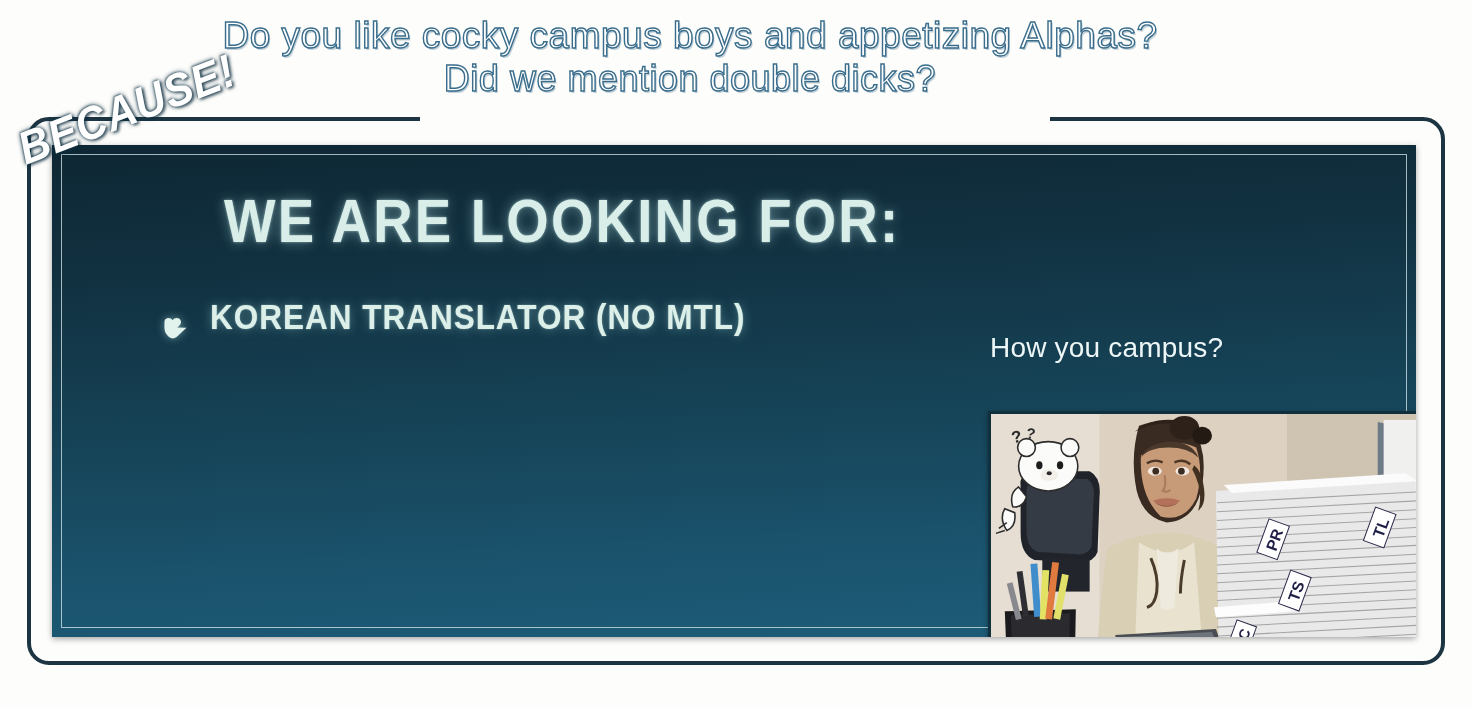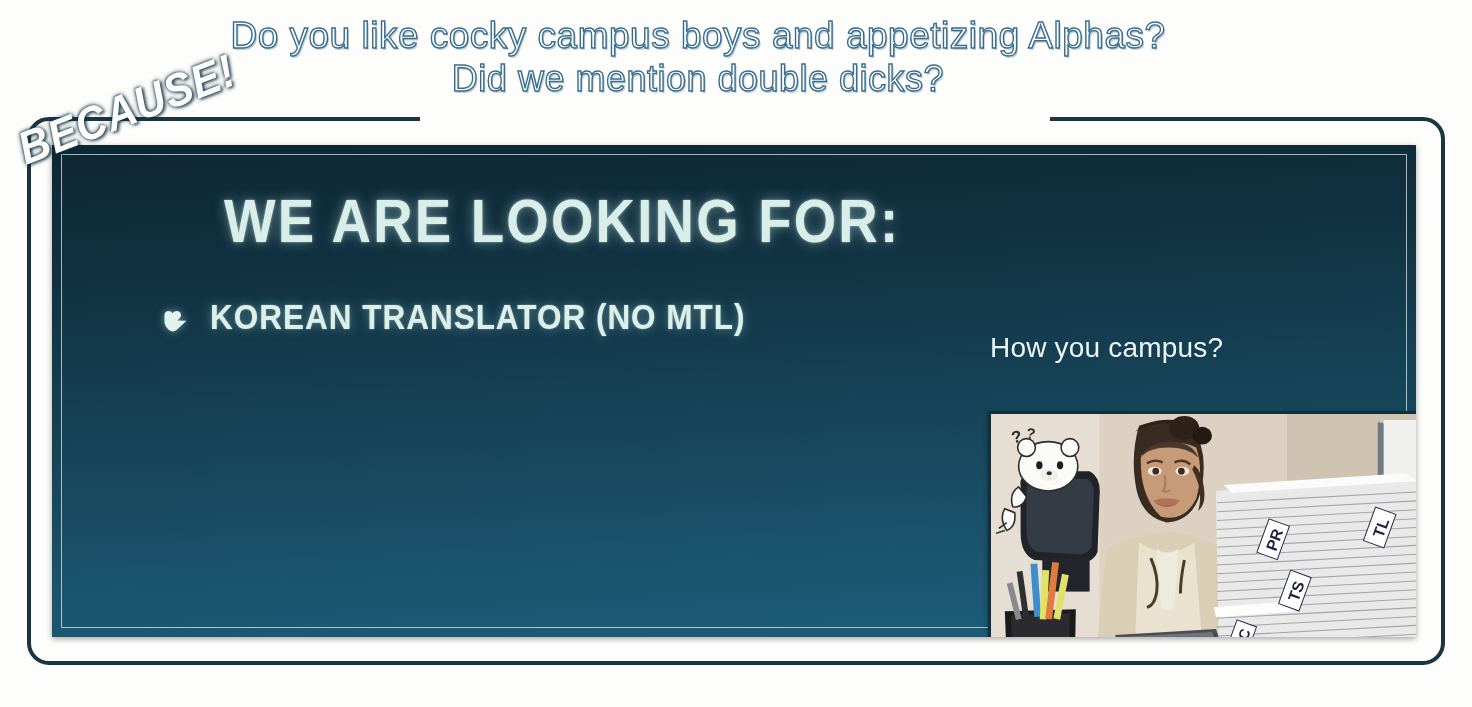--- a/index.html
+++ b/index.html
@@ -6,21 +6,21 @@
   body{
     width:1472px;height:707px;
     background:#fdfdfb;
     font-family:"Liberation Sans", sans-serif;
     overflow:hidden;
     position:relative;
   }
 
   
   .headline{
-    position:absolute;left:16px;top:14px;width:1364px;
+    position:absolute;left:8px;top:14px;width:1364px;
     text-align:center;
     z-index:6;
     pointer-events:none;
   }
   .headline-line{
     font-family:"Liberation Sans", sans-serif;
     font-size:37px;
     font-weight:400;
     letter-spacing:.5px;
     line-height:1.18;
@@ -104,21 +104,21 @@
     color:#daeee9;
     text-shadow:0 0 14px rgba(190,235,235,.45),0 0 3px rgba(200,240,240,.6);
     margin:0 0 38px 62px;
     transform:scaleX(.88);
     transform-origin:left center;
     white-space:nowrap;
   }
   .bullet-list{ margin:0;padding:0;list-style:none; }
   .bullet-item{
     display:flex;
-    align-items:center;
+    align-items:flex-end;
     margin-bottom:30px;
   }
   .bullet-marker{
     flex:0 0 auto;
     width:26px;height:24px;
     margin-top:8px;margin-right:22px;
     color:#e2f2ec;
     filter:drop-shadow(0 0 4px rgba(190,235,235,.5));
   }
   .bullet-text{

